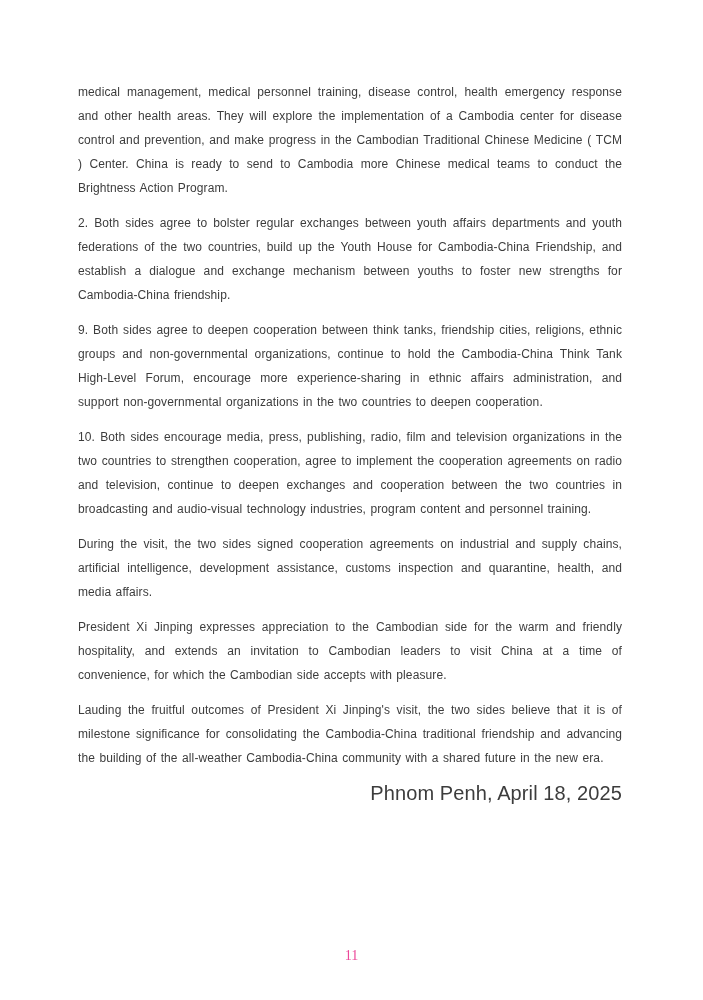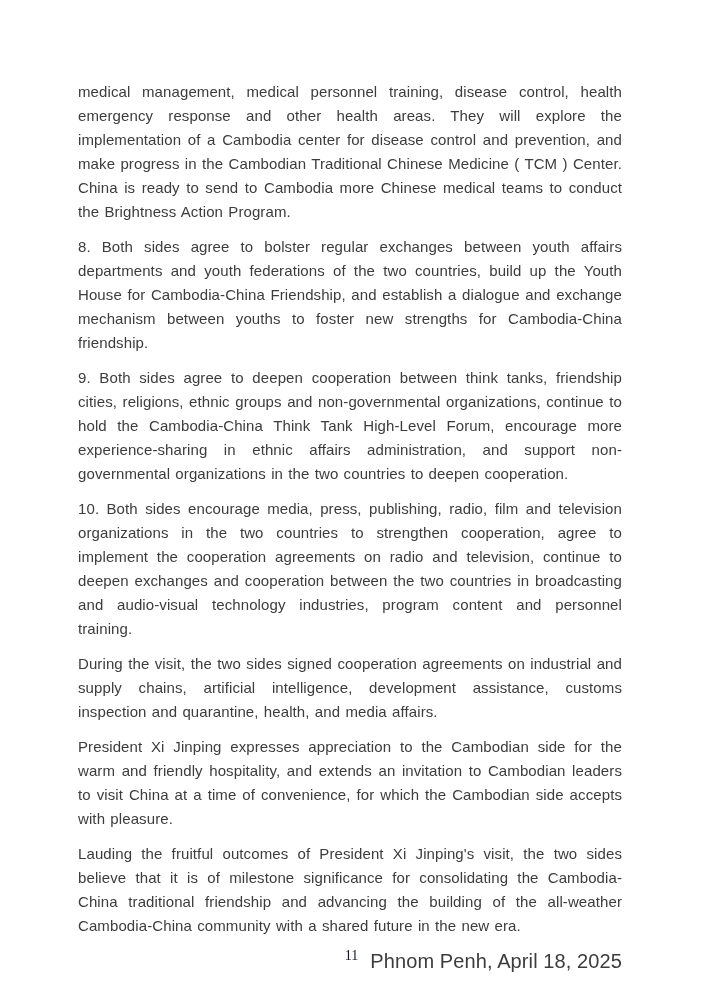--- a/index.html
+++ b/index.html
@@ -17,21 +17,21 @@
     color: #3c3c3c;
   }
   .content {
     position: absolute;
     top: 80px;
     left: 78px;
     width: 544px;
   }
   .para {
     margin: 0 0 11px 0;
-    font-size: 15px;
+    font-size: 12px;
     line-height: 24px;
     text-align: justify;
     text-justify: inter-word;
     letter-spacing: 0.1px;
     word-spacing: 1px;
   }
   .dateline {
     margin: 0;
     font-size: 20px;
     line-height: 24px;
@@ -39,30 +39,30 @@
     letter-spacing: 0.1px;
   }
   .page-number {
     position: absolute;
     bottom: 36px;
     left: 0;
     width: 100%;
     text-align: center;
     font-family: "Liberation Serif", serif;
     font-size: 14px;
-    color: #0f172a;
+    color: #ec4899;
   }
 </style>
 </head>
 <body>
 
 <div class="page">
   <div class="content">
     <p class="para">medical management, medical personnel training, disease control, health emergency response and other health areas. They will explore the implementation of a Cambodia center for disease control and prevention, and make progress in the Cambodian Traditional Chinese Medicine ( TCM ) Center. China is ready to send to Cambodia more Chinese medical teams to conduct the Brightness Action Program.</p>
-    <p class="para">8. Both sides agree to bolster regular exchanges between youth affairs departments and youth federations of the two countries, build up the Youth House for Cambodia-China Friendship, and establish a dialogue and exchange mechanism between youths to foster new strengths for Cambodia-China friendship.</p>
+    <p class="para">2. Both sides agree to bolster regular exchanges between youth affairs departments and youth federations of the two countries, build up the Youth House for Cambodia-China Friendship, and establish a dialogue and exchange mechanism between youths to foster new strengths for Cambodia-China friendship.</p>
     <p class="para">9. Both sides agree to deepen cooperation between think tanks, friendship cities, religions, ethnic groups and non-governmental organizations, continue to hold the Cambodia-China Think Tank High-Level Forum, encourage more experience-sharing in ethnic affairs administration, and support non-governmental organizations in the two countries to deepen cooperation.</p>
     <p class="para">10. Both sides encourage media, press, publishing, radio, film and television organizations in the two countries to strengthen cooperation, agree to implement the cooperation agreements on radio and television, continue to deepen exchanges and cooperation between the two countries in broadcasting and audio-visual technology industries, program content and personnel training.</p>
     <p class="para">During the visit, the two sides signed cooperation agreements on industrial and supply chains, artificial intelligence, development assistance, customs inspection and quarantine, health, and media affairs.</p>
     <p class="para">President Xi Jinping expresses appreciation to the Cambodian side for the warm and friendly hospitality, and extends an invitation to Cambodian leaders to visit China at a time of convenience, for which the Cambodian side accepts with pleasure.</p>
     <p class="para">Lauding the fruitful outcomes of President Xi Jinping's visit, the two sides believe that it is of milestone significance for consolidating the Cambodia-China traditional friendship and advancing the building of the all-weather Cambodia-China community with a shared future in the new era.</p>
     <p class="dateline">Phnom Penh, April 18, 2025</p>
   </div>
   <div class="page-number">11</div>
 </div>
 

